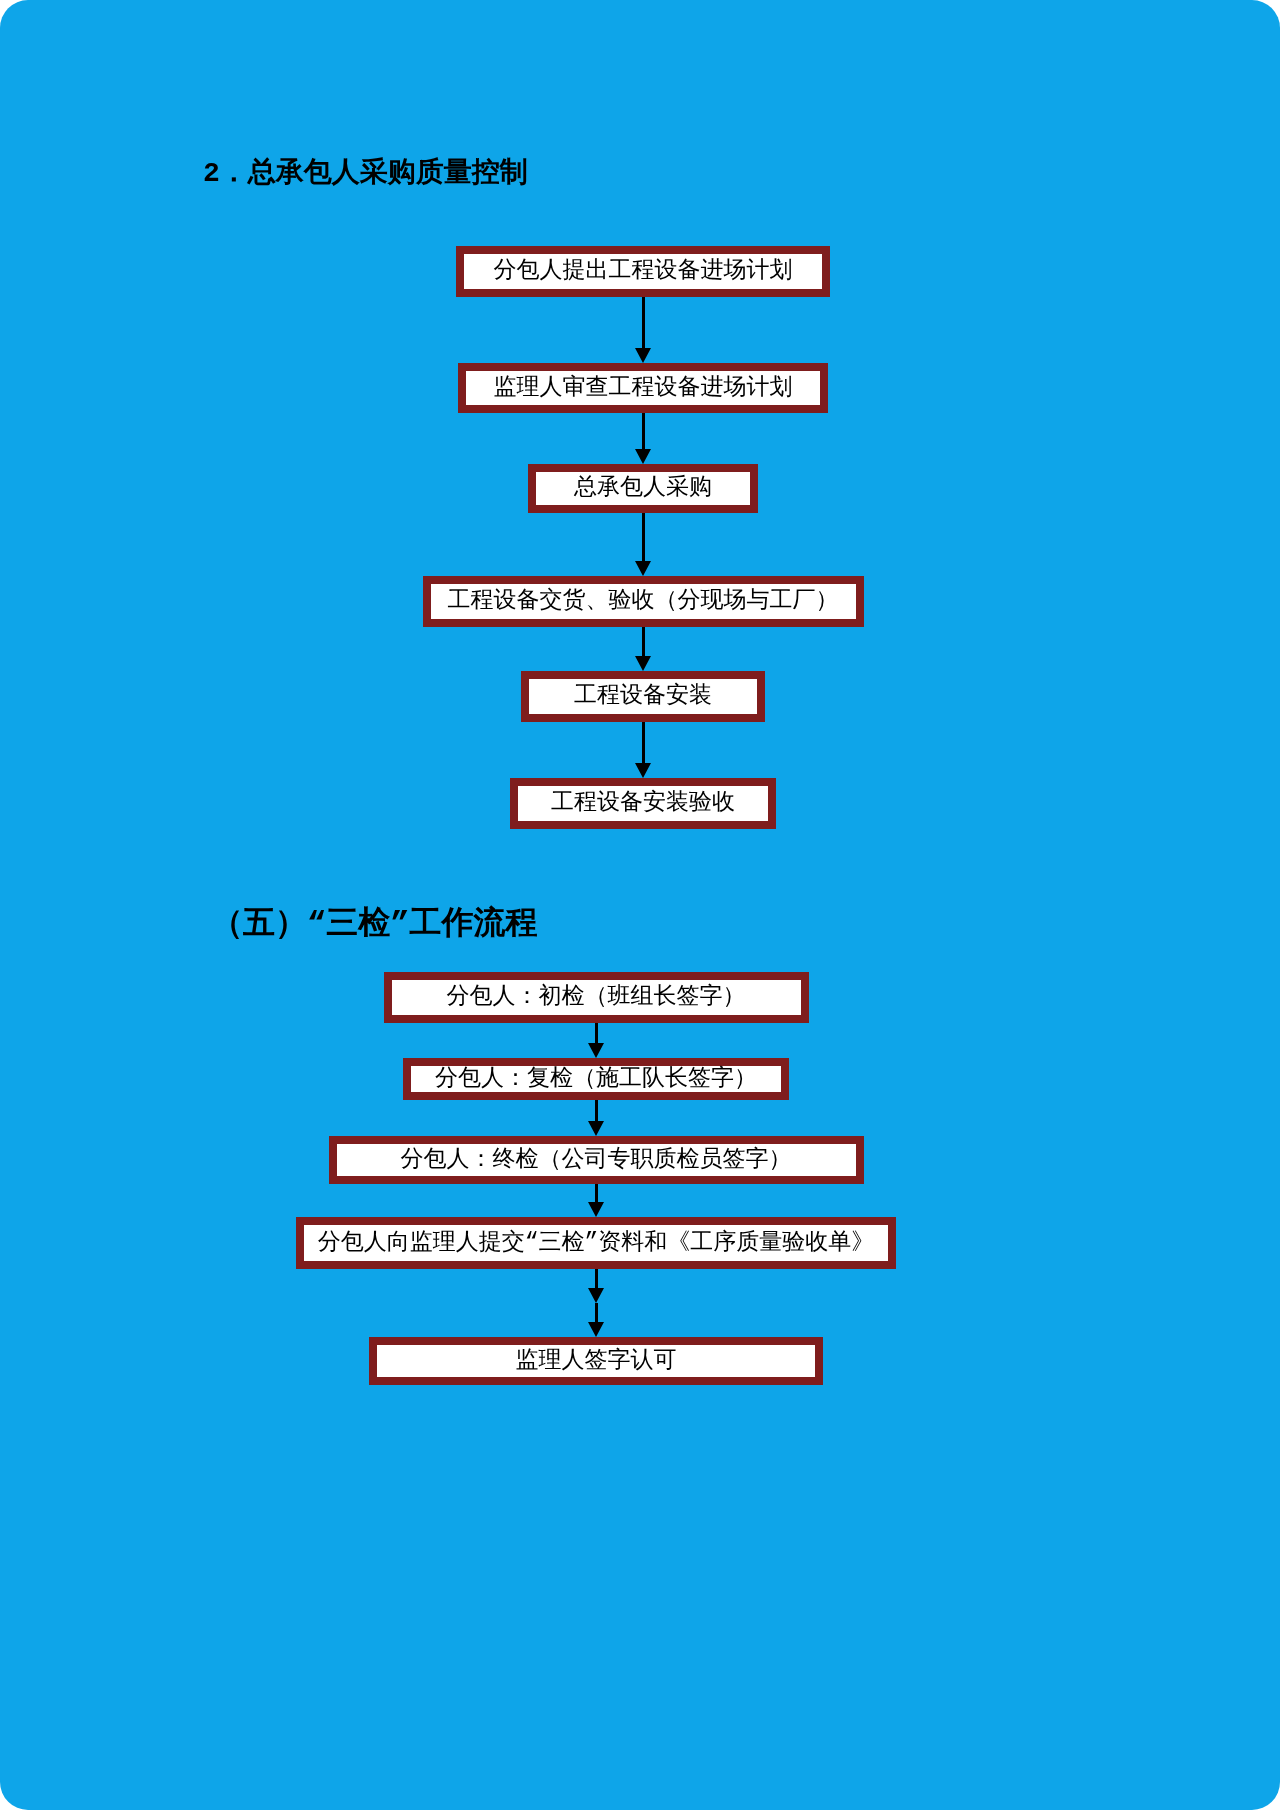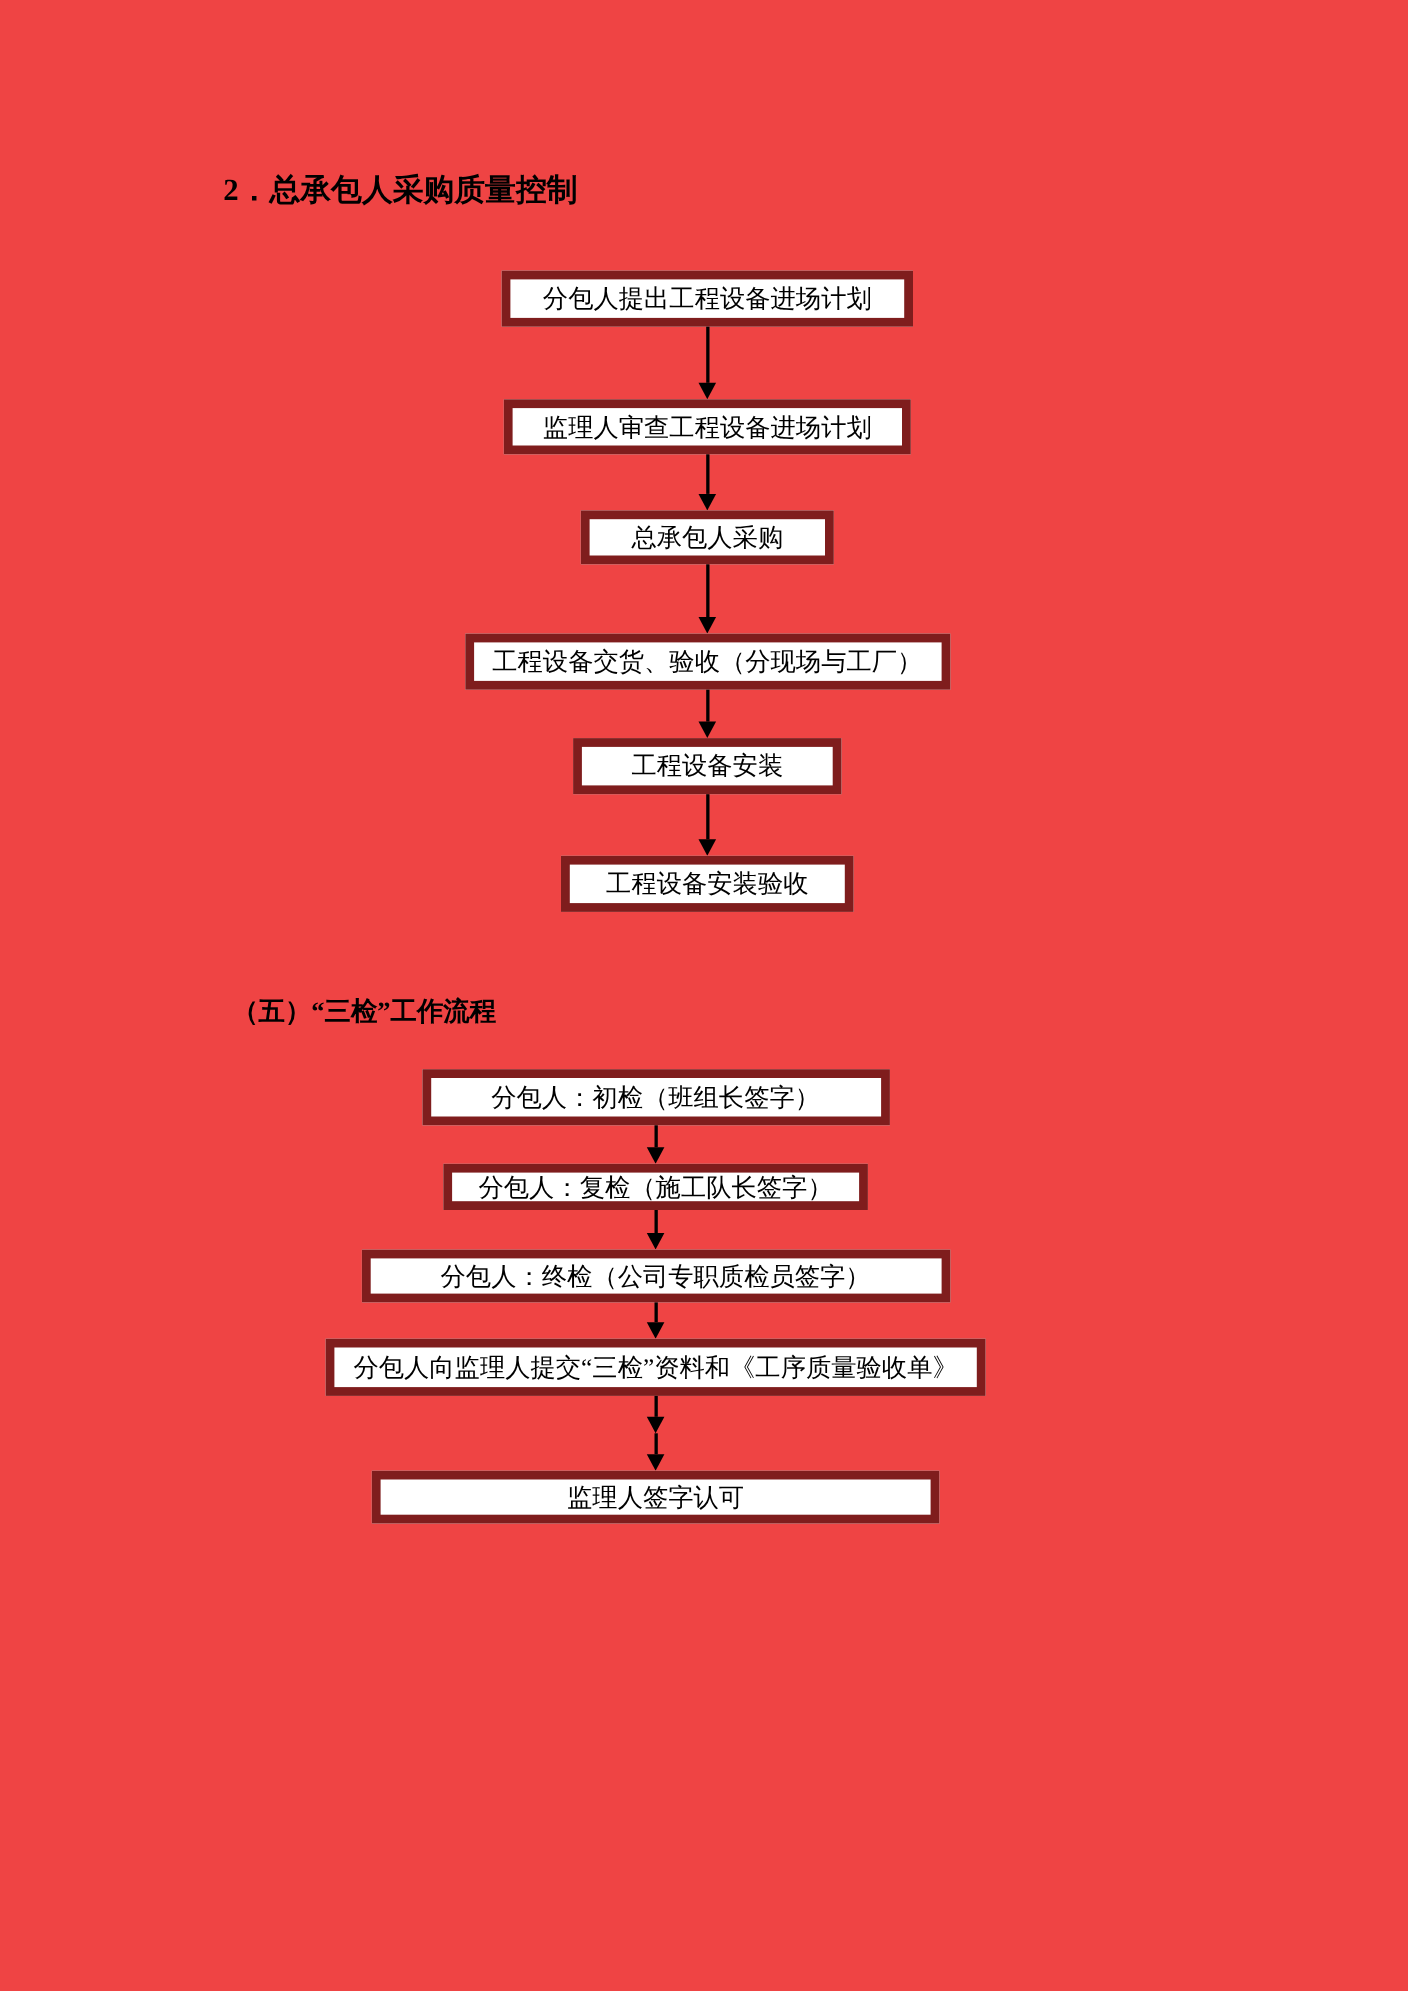--- a/index.html
+++ b/index.html
@@ -4,35 +4,36 @@
 <style>
   html, body {
     margin: 0;
     padding: 0;
     background: #ffffff;
   }
   .page {
     position: relative;
     width: 1280px;
     height: 1810px;
-    background: #ef4444;
-    font-family: Liberation Serif, serif;
+    background: #0ea5e9;
+    font-family: Liberation Mono, monospace;
     color: #000000;
     overflow: hidden;
+    border-radius: 28px;
   }
   .heading {
     position: absolute;
     font-weight: bold;
     white-space: nowrap;
     line-height: 1.2;
     color: #000000;
     margin: 0;
   }
   #heading1 { left: 203px; top: 157px; font-size: 28px; }
-  #heading2 { left: 211px; top: 906px; font-size: 24px; }
+  #heading2 { left: 211px; top: 906px; font-size: 32px; }
 
   .flow {
     position: absolute;
     display: flex;
     flex-direction: column;
     align-items: center;
   }
   #flow1 { left: 403px; top: 246px; width: 480px; }
   #flow2 { left: 289px; top: 972px; width: 614px; text-align: center; }
 
@@ -123,16 +124,16 @@
     </div>
     <div class="node" style="width:600px;height:52px">分包人向监理人提交“三检”资料和《工序质量验收单》</div>
     <div class="arrow" style="height:34px">
       <div class="shaft"></div>
       <div class="head"></div>
     </div>
     <div class="arrow" style="height:34px">
       <div class="shaft"></div>
       <div class="head"></div>
     </div>
-    <div class="node" style="width:516px;height:48px">监理人签字认可</div>
+    <div class="node" style="width:454px;height:48px">监理人签字认可</div>
   </div>
 
 </div>
 
 </body></html>

